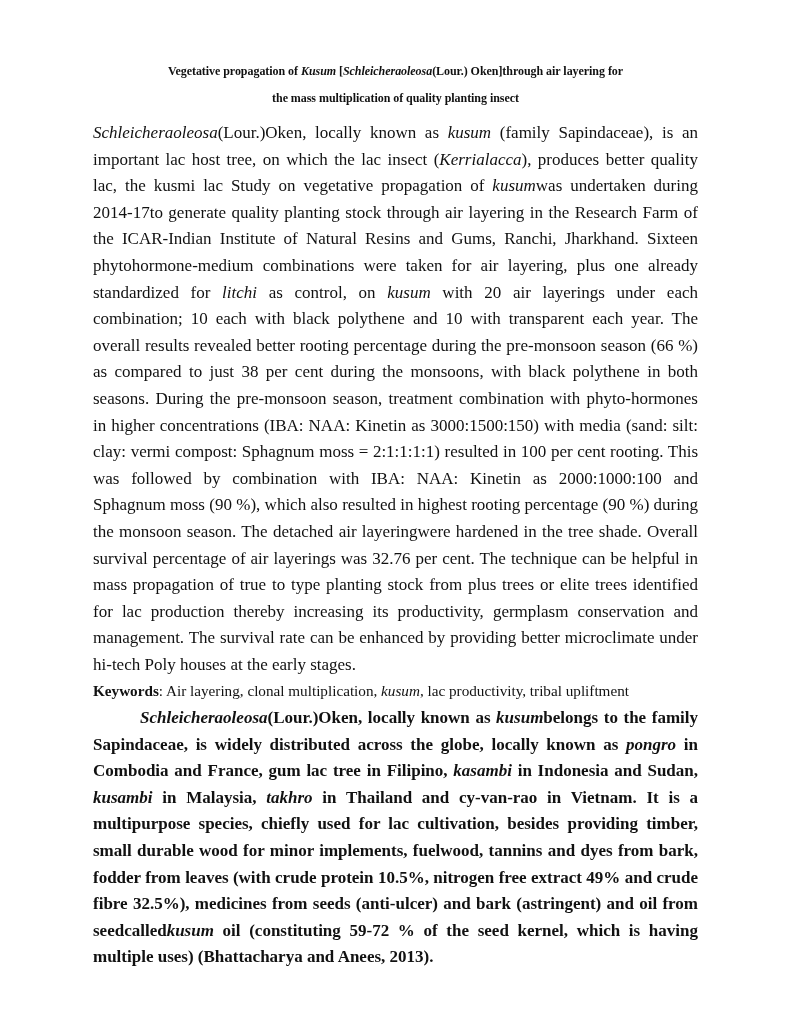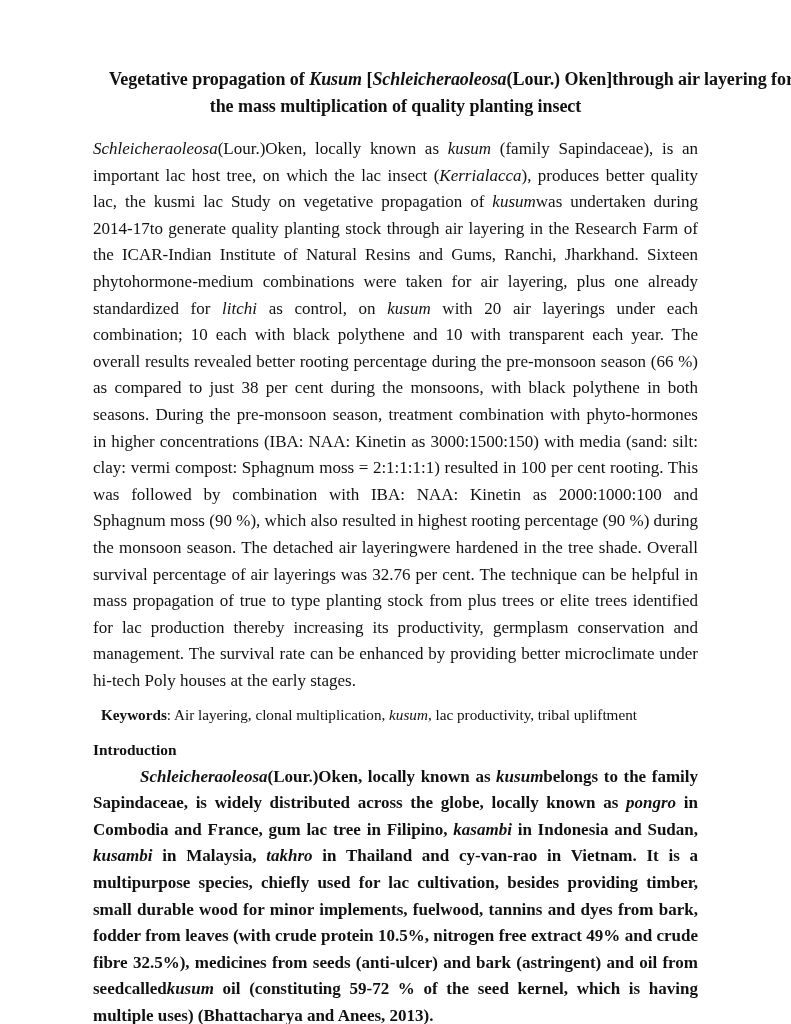--- a/index.html
+++ b/index.html
@@ -16,61 +16,60 @@
       color: #111111;
     }
     .page {
       position: absolute;
       left: 93px;
       top: 50px;
       width: 605px;
     }
     .title {
       font-weight: bold;
-      font-size: 18px;
+      font-size: 12px;
       line-height: 27px;
       text-align: center;
-      margin: 16px;
+      margin: 8px;
       letter-spacing: -0.05px;
     }
     .title .line { display: block; white-space: nowrap; }
     .section-heading {
       font-weight: bold;
       font-size: 15.4px;
       line-height: 26.6px;
       margin: 0;
     }
     .abstract-heading { margin-top: 25px; }
     .para {
       font-size: 17px;
       line-height: 26.6px;
       text-align: justify;
       margin: 0;
     }
     .para.indent { text-indent: 47px; font-weight: bold; }
     .keywords {
       font-size: 15.2px;
       line-height: 26.6px;
-      margin: 8px;
+      margin: 0;
     }
     .keywords .kw-label { font-weight: bold; }
     i { font-style: italic; }
   </style>
 </head>
 <body>
 
 <div class="page">
 
   <h1 class="title">
     <span class="line"><span>Vegetative propagation of </span><i>Kusum</i><span> [</span><i>Schleicheraoleosa</i><span>(Lour.) Oken]through air layering for</span></span>
     <span class="line">the mass multiplication of quality planting insect</span>
   </h1>
 
 
   <p class="para"><i>Schleicheraoleosa</i><span>(Lour.)Oken, locally known as </span><i>kusum</i><span> (family Sapindaceae), is an important lac host tree, on which the lac insect (</span><i>Kerrialacca</i><span>), produces better quality lac, the kusmi lac Study on vegetative propagation of </span><i>kusum</i><span>was undertaken during 2014-17to generate quality planting stock through air layering in the Research Farm of the ICAR-Indian Institute of Natural Resins and Gums, Ranchi, Jharkhand. Sixteen phytohormone-medium combinations were taken for air layering, plus one already standardized for </span><i>litchi</i><span> as control, on </span><i>kusum</i><span> with 20 air layerings under each combination; 10 each with black polythene and 10 with transparent each year. The overall results revealed better rooting percentage during the pre-monsoon season (66 %) as compared to just 38 per cent during the monsoons, with black polythene in both seasons. During the pre-monsoon season, treatment combination with phyto-hormones in higher concentrations (IBA: NAA: Kinetin as 3000:1500:150) with media (sand: silt: clay: vermi compost: Sphagnum moss = 2:1:1:1:1) resulted in 100 per cent rooting. This was followed by combination with IBA: NAA: Kinetin as 2000:1000:100 and Sphagnum moss (90 %), which also resulted in highest rooting percentage (90 %) during the monsoon season. The detached air layeringwere hardened in the tree shade. Overall survival percentage of air layerings was 32.76 per cent. The technique can be helpful in mass propagation of true to type planting stock from plus trees or elite trees identified for lac production thereby increasing its productivity, germplasm conservation and management. The survival rate can be enhanced by providing better microclimate under hi-tech Poly houses at the early stages.</span></p>
 
   <p class="keywords"><span class="kw-label">Keywords</span><span>:  </span><span>Air layering, clonal multiplication, </span><i>kusum</i><span>, lac productivity, tribal upliftment</span></p>
 
-  <h2 class="section-heading">Introduction</h2>
 
   <p class="para indent"><i>Schleicheraoleosa</i><span>(Lour.)Oken, locally known as </span><i>kusum</i><span>belongs to the family Sapindaceae, is widely distributed across the globe, locally known as </span><i>pongro</i><span> in Combodia and France, gum lac tree in Filipino, </span><i>kasambi</i><span> in Indonesia and Sudan, </span><i>kusambi</i><span> in Malaysia, </span><i>takhro</i><span> in Thailand and cy-van-rao in Vietnam. It is a multipurpose species, chiefly used for lac cultivation, besides providing timber, small durable wood for minor implements, fuelwood, tannins and dyes from bark, fodder from leaves (with crude protein 10.5%, nitrogen free extract 49% and crude fibre 32.5%), medicines from seeds (anti-ulcer) and bark (astringent) and oil from seedcalled</span><i>kusum</i><span> oil (constituting 59-72 % of the seed kernel, which is having multiple uses) (Bhattacharya and Anees, 2013).</span></p>
 
 </div>
 
 </body></html>

